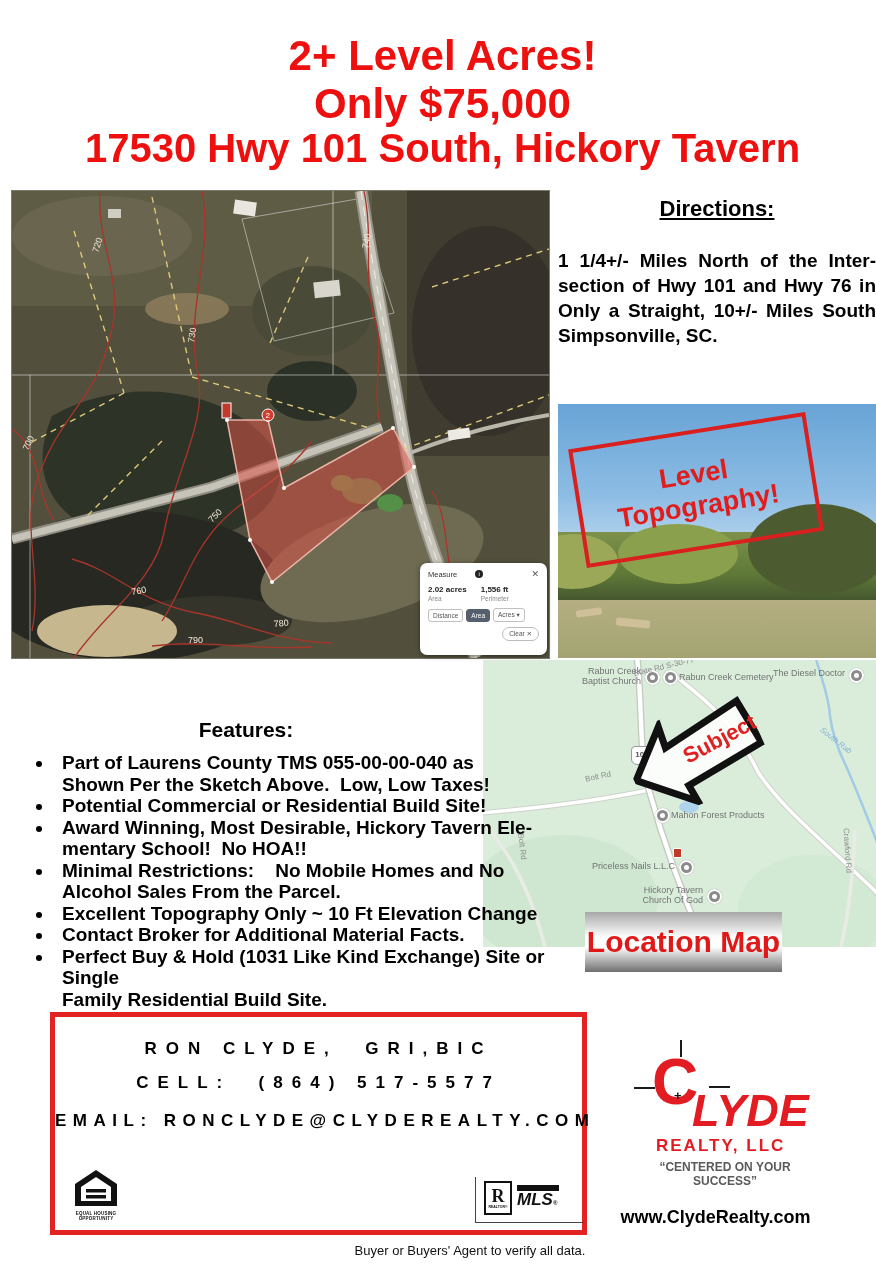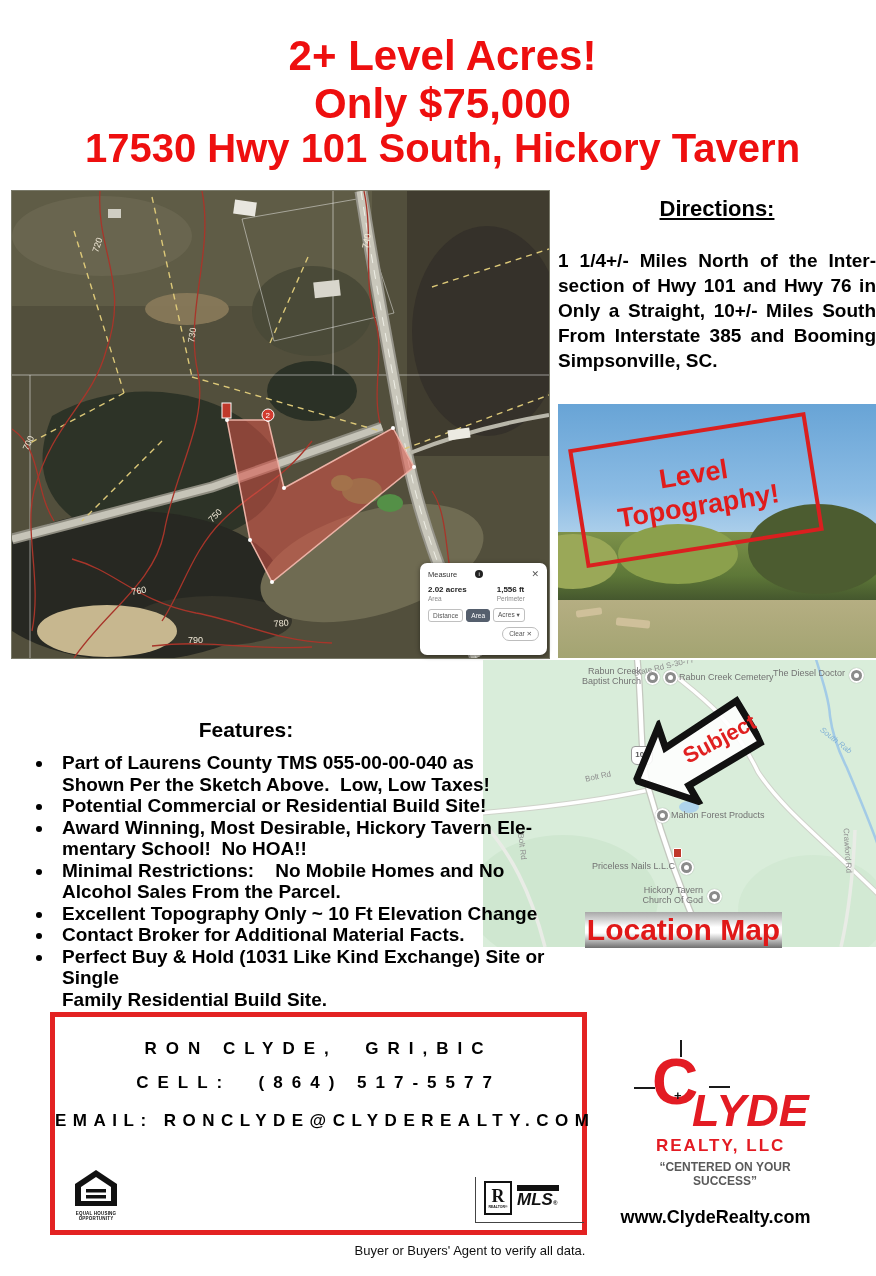--- a/index.html
+++ b/index.html
@@ -19,21 +19,21 @@
   .ctr-label{fill:#f2ead8;font-size:9px;font-family:"Liberation Sans",sans-serif;}
 
   
   #measure{left:408px;top:372px;width:127px;height:92px;background:#fff;border-radius:7px;
            box-shadow:0 1px 5px rgba(0,0,0,.45);font-size:7px;color:#333;}
   .m-row1{display:flex;justify-content:space-between;align-items:center;padding:6px 8px 0 8px;}
   .m-title{display:flex;align-items:center;gap:18px;font-size:7.5px;color:#333;}
   .m-info{display:inline-block;width:8px;height:8px;border-radius:50%;background:#222;color:#fff;
           font-size:6px;text-align:center;line-height:8px;}
   .m-close{color:#555;font-size:9px;cursor:default;}
-  .m-vals{display:flex;padding:6px 8px 0 8px;gap:30px;}
+  .m-vals{display:flex;padding:6px 8px 0 8px;gap:14px;}
   .m-val{font-size:8px;font-weight:bold;color:#222;}
   .m-sub{font-size:6.5px;color:#8a8a8a;margin-top:1px;}
   .m-tabs{display:flex;align-items:center;gap:3px;padding:6px 8px 0 8px;}
   .m-pill{border:1px solid #c0c0c0;border-radius:3px;padding:2px 4px;font-size:6.5px;color:#555;background:#fff;}
   .m-pill.active{background:#555f6d;border-color:#555f6d;color:#fff;}
   .m-clear-row{text-align:right;padding:5px 8px 0 0;}
   .m-clear{display:inline-block;border:1px solid #bdbdbd;border-radius:8px;padding:2px 6px;font-size:6.5px;color:#555;}
 
   
   #directions{left:558px;top:196px;width:318px;color:#000;}
@@ -61,21 +61,21 @@
   .map-label.ra{text-align:right;}
   .road-label{position:absolute;font-size:8px;color:#8e8e8e;white-space:nowrap;}
   .creek-label{position:absolute;font-size:8px;color:#82b2d6;font-style:italic;white-space:nowrap;}
   .poi{position:absolute;width:11px;height:11px;border-radius:50%;background:#8b8b8b;border:2px solid #fff;
        box-shadow:0 0 1px rgba(0,0,0,.4);}
   .poi i{position:absolute;left:3px;top:3px;width:5px;height:5px;border-radius:50%;background:#fff;}
   .mini-marker{position:absolute;width:7px;height:8px;background:#c0392b;border:1px solid #fff;border-radius:1px;}
   .shield{position:absolute;width:20px;height:17px;background:#fff;border:1.5px solid #9a9a9a;
           border-radius:4px 4px 6px 6px;font-size:8px;color:#555;text-align:center;line-height:16px;font-weight:bold;}
   #subject-arrow{position:absolute;left:146px;top:48px;width:134px;height:94px;transform:rotate(-24deg);}
-  #banner{left:585px;top:912px;width:197px;height:36px;text-align:center;
+  #banner{left:585px;top:912px;width:197px;height:60px;text-align:center;
           background:linear-gradient(#a8a8a8,#ffffff 42%,#ffffff 58%,#6f6f6f);
           display:flex;align-items:center;justify-content:center;}
   .banner-text{font-size:30px;font-weight:bold;color:#e01818;}
 
   
   #features-title{left:0;top:718px;width:492px;text-align:center;font-size:21px;font-weight:bold;}
   #features{left:20px;top:752px;width:560px;}
   #features ul{margin:0;padding:0 0 0 34px;}
   #features li{font-size:19px;font-weight:bold;line-height:21.5px;white-space:pre-wrap;margin:0;padding-left:8px;}
 
@@ -224,21 +224,20 @@
         <span class="m-clear">Clear ✕</span>
       </div>
     </div>
   </div>
 
   <div class="abs" id="directions">
     <div class="dir-title">Directions:</div>
     <div class="jline">1 1/4+/-  Miles North of the Inter-</div>
     <div class="jline">section of Hwy 101 and Hwy 76 in</div>
     <div class="jline">Only a Straight, 10+/- Miles South</div>
-    <div class="jline">From Interstate 385 and Booming</div>
     <div class="jline last">Simpsonville, SC.</div>
   </div>
 
   <div class="abs" id="photo">
     <div class="sky"></div>
     <div class="trees"></div>
     <div class="treeblob" style="left:190px;top:100px;width:140px;height:90px;background:#4c5c30;"></div>
     <div class="treeblob" style="left:60px;top:120px;width:120px;height:60px;background:#8ba04c;"></div>
     <div class="treeblob" style="left:-30px;top:130px;width:90px;height:55px;background:#9aa858;"></div>
     <div class="grass"></div>

